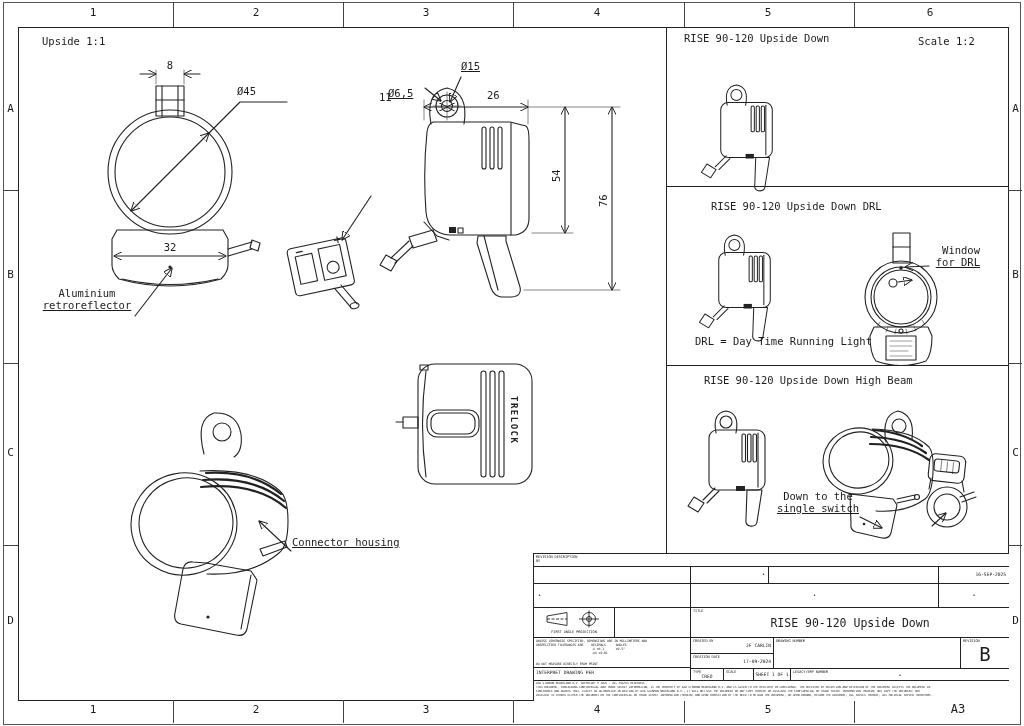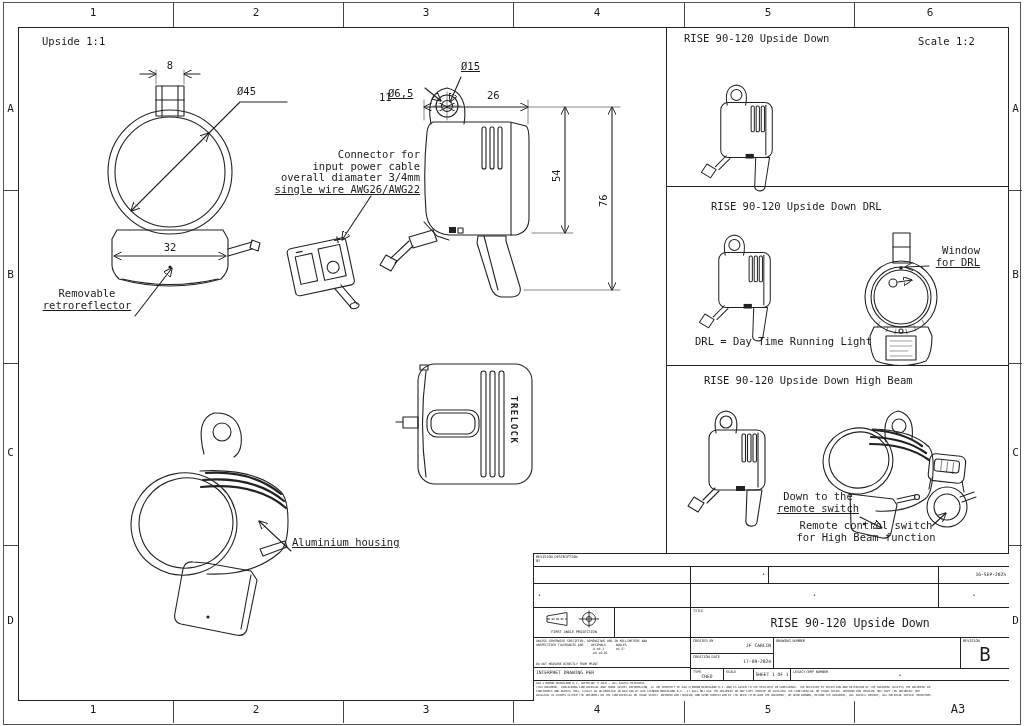--- a/index.html
+++ b/index.html
@@ -252,54 +252,44 @@
       <line x1="860" y1="517" x2="882" y2="528" marker-end="url(#arr)"></line>
       <line x1="932" y1="526" x2="946" y2="513" marker-end="url(#arr)"></line>
     </g>
   </svg>
 
   <div class="abs t" style="left:42px;top:36px">Upside 1:1</div>
   <div class="abs t" style="left:164px;top:60px;width:12px;text-align:center">8</div>
   <div class="abs t" style="left:237px;top:86px">Ø45</div>
   <div class="abs t" style="left:159px;top:242px;width:22px;text-align:center">32</div>
   <div class="abs t c" style="left:28px;top:288px;width:118px">
-    <div>Removable</div>
+    <div>Aluminium</div>
     <div class="ul">retroreflector</div>
-  </div>
-  <div class="abs t r" style="left:252px;top:149px;width:168px">
-    <div>Connector for</div>
-    <div>input power cable</div>
-    <div>overall diamater 3/4mm</div>
-    <div class="ul">single wire AWG26/AWG22</div>
   </div>
   <div class="abs t ul" style="left:388px;top:88px">Ø6,5</div>
   <div class="abs t ul" style="left:461px;top:61px">Ø15</div>
   <div class="abs t" style="left:379px;top:92px">11</div>
   <div class="abs t" style="left:487px;top:90px">26</div>
   <div class="abs t vd" style="left:551px;top:182px">54</div>
   <div class="abs t vd" style="left:598px;top:207px">76</div>
-  <div class="abs t ul" style="left:292px;top:537px">Aluminium housing</div>
+  <div class="abs t ul" style="left:292px;top:537px">Connector housing</div>
   <div class="abs vt" style="left:509px;top:396px;height:78px">TRELOCK</div>
 
   <div class="abs t" style="left:684px;top:33px">RISE 90-120 Upside Down</div>
   <div class="abs t" style="left:918px;top:36px">Scale 1:2</div>
   <div class="abs t" style="left:711px;top:201px">RISE 90-120 Upside Down DRL</div>
   <div class="abs t r" style="left:920px;top:245px;width:60px">
     <div>Window</div>
     <div class="ul">for DRL</div>
   </div>
   <div class="abs t" style="left:695px;top:336px">DRL = Day Time Running Light</div>
   <div class="abs t" style="left:704px;top:375px">RISE 90-120 Upside Down High Beam</div>
   <div class="abs t c" style="left:772px;top:491px;width:92px">
     <div>Down to the</div>
-    <div class="ul">remote switch</div>
-  </div>
-  <div class="abs t c" style="left:792px;top:520px;width:148px">
-    <div>Remote control switch</div>
-    <div>for High Beam function</div>
+    <div class="ul">single switch</div>
   </div>
 
   <div id="tb" class="abs">
     <div class="cell bb" style="left:0;top:0;width:475px;height:13px;padding:1px 2px">
       <div class="lbl">REVISION DESCRIPTION</div>
       <div class="lbl">BY</div>
     </div>
     <div class="cell br bb" style="left:0;top:13px;width:157px;height:17px"></div>
     <div class="cell br bb dot" style="left:157px;top:13px;width:78px;height:17px;text-align:right;padding:4px 3px 0 0">•</div>
     <div class="cell br bb" style="left:235px;top:13px;width:170px;height:17px"></div>

